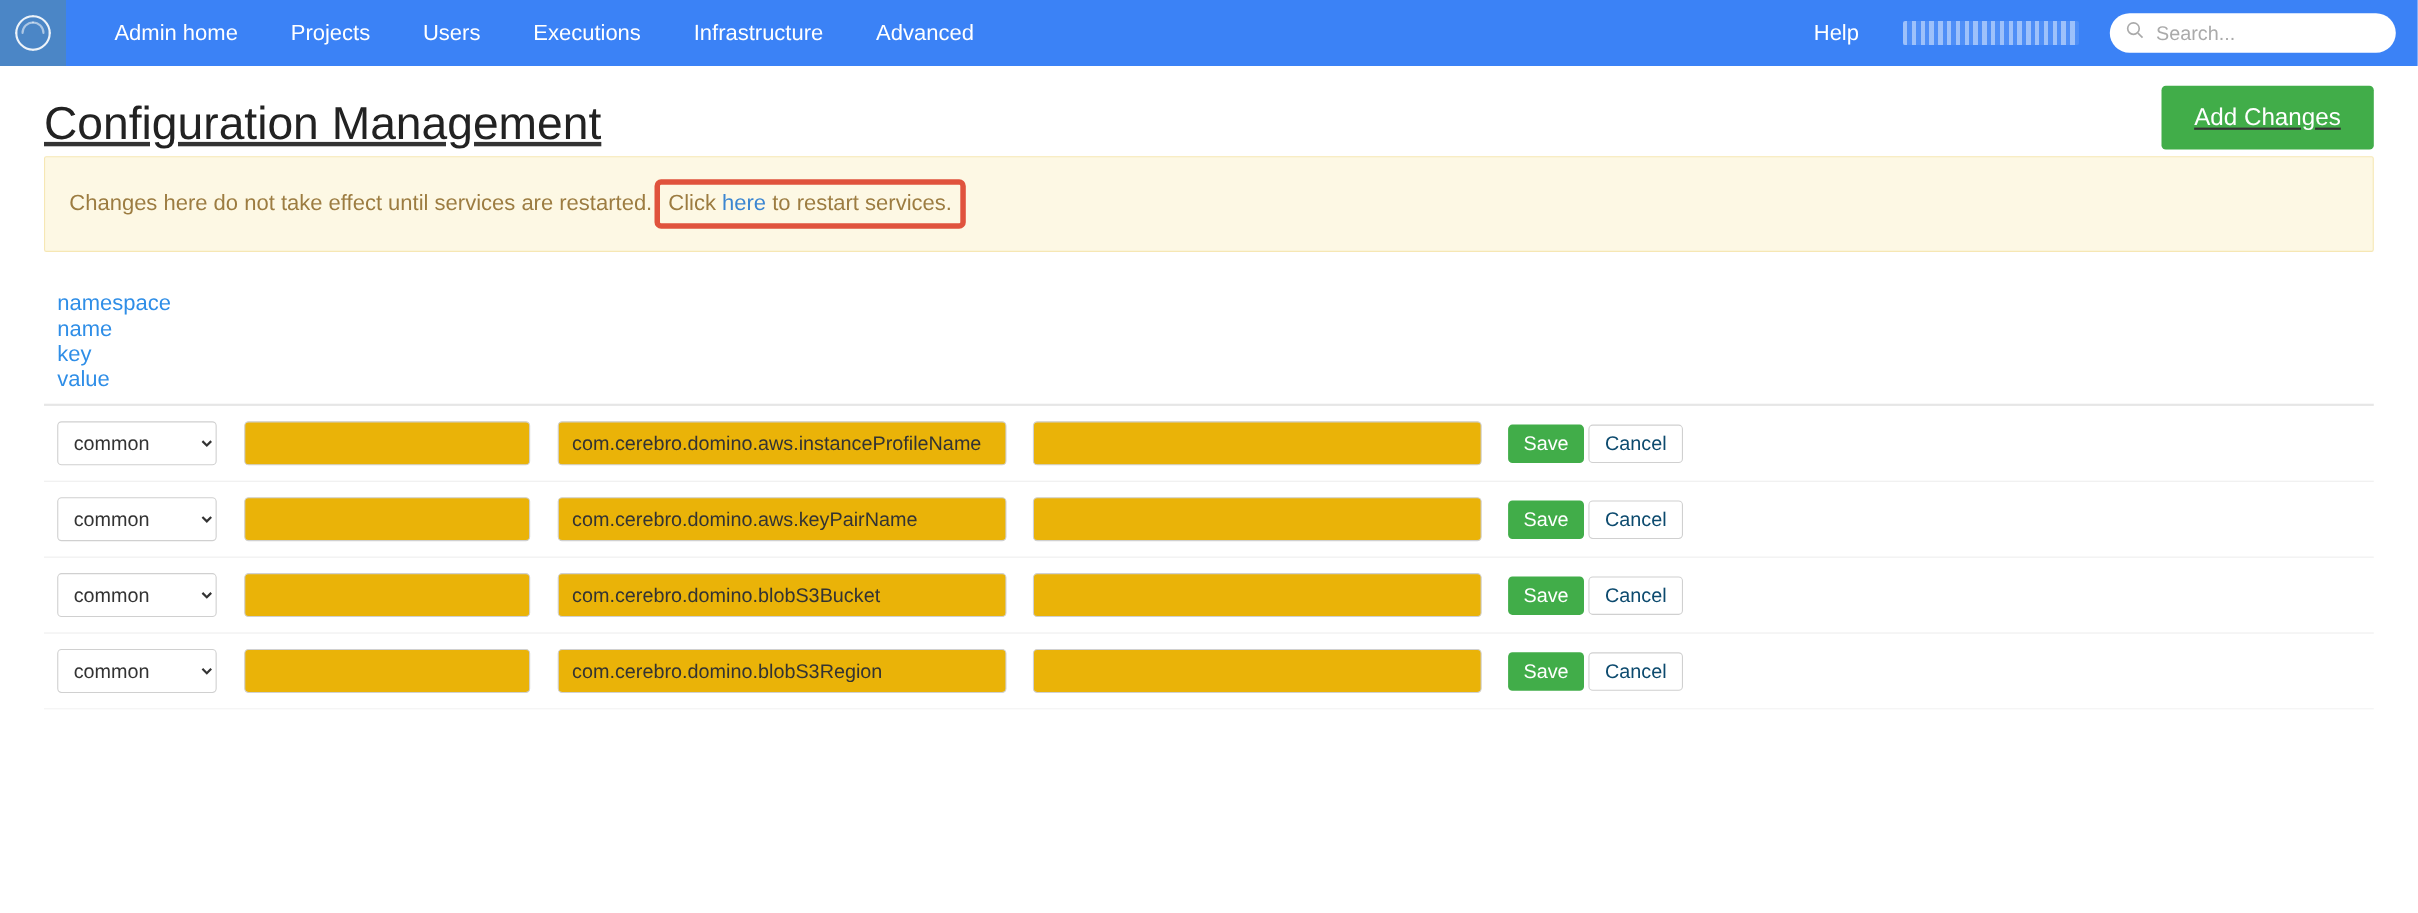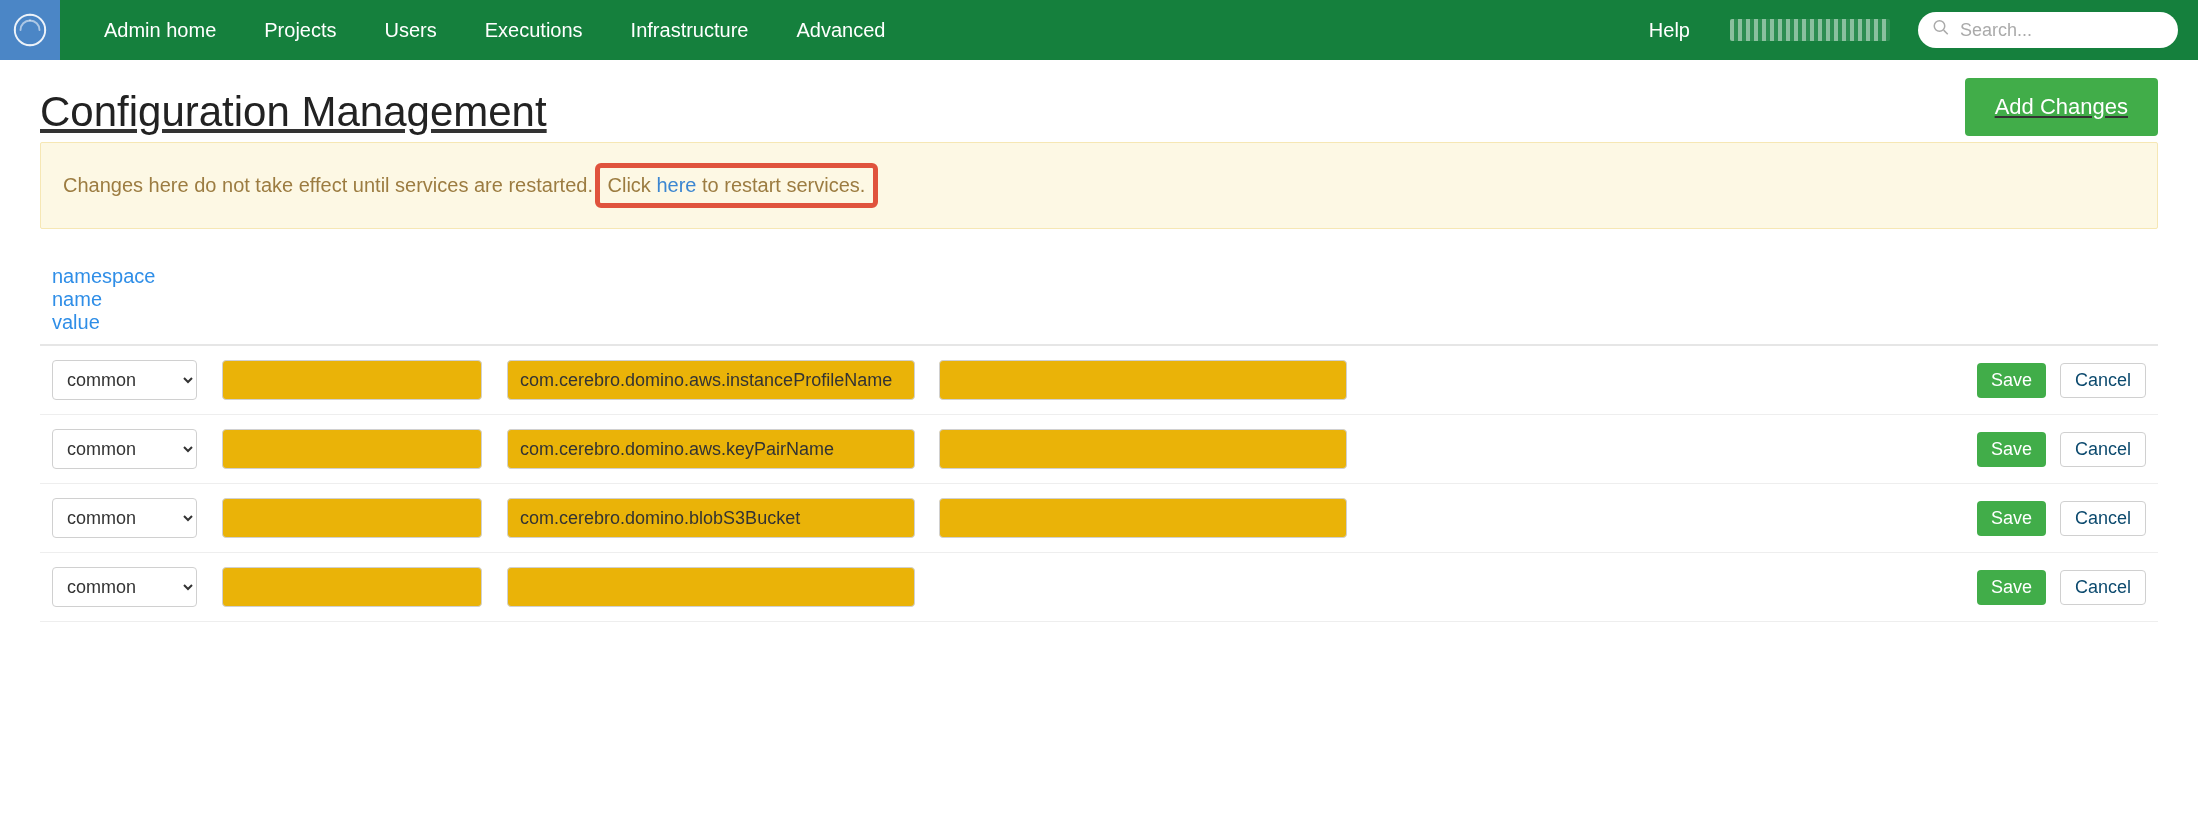--- a/index.html
+++ b/index.html
@@ -4,21 +4,21 @@
 <style>
   * { box-sizing: border-box; margin: 0; padding: 0; }
   body {
     font-family: -apple-system, BlinkMacSystemFont, "Segoe UI", Helvetica, Arial, sans-serif;
     font-size: 14px;
     color: #333;
     background: #fff;
     width: 2198px;
   }
   .topbar {
-    background: #15803d;
+    background: #3b82f6;
     height: 60px;
     display: flex;
     align-items: center;
     padding: 0 20px 0 0;
     color: #fff;
   }
   .logo-box {
     width: 60px;
     height: 60px;
     background: #4b86c6;
@@ -135,21 +135,21 @@
     display: flex;
     align-items: center;
     padding: 14px 12px;
     border-bottom: 1px solid #eee;
     gap: 0;
   }
   .cell-namespace { width: 170px; }
   .cell-name { width: 285px; }
   .cell-key { width: 432px; }
   .cell-value { width: 432px; }
-  .cell-actions { flex: 1; display: flex; justify-content: flex-end; gap: 14px; }
+  .cell-actions { flex: 1; display: flex; gap: 4px; }
   .select {
     width: 145px;
     height: 40px;
     border: 1px solid #d0d0d0;
     border-radius: 4px;
     background: #fff;
     font-size: 18px;
     padding: 0 10px;
     color: #333;
     appearance: auto;
@@ -233,20 +233,21 @@
     <span>Changes here do not take effect until services are restarted.</span>
     <span class="highlight-box">
       <span>Click </span><a href="#">here</a><span> to restart services.</span>
     </span>
   </div>
 
   <div class="table">
     <div class="thead">
       <div class="th col-namespace">namespace</div>
       <div class="th col-name">name</div>
+      <div class="th col-key">key</div>
       <div class="th col-value">value</div>
       <div class="th col-actions"></div>
     </div>
     <div id="tbody">
         <div class="trow">
           <div class="cell-namespace"><select class="select"><option>common</option></select></div>
           <div class="cell-name"><input type="text" class="txt txt-name" style=""></div>
           <div class="cell-key"><input type="text" class="txt txt-key" value="com.cerebro.domino.aws.instanceProfileName" style=""></div>
           <div class="cell-value"><input type="text" class="txt txt-value" style=""></div>
           <div class="cell-actions">
@@ -270,20 +271,21 @@
           <div class="cell-key"><input type="text" class="txt txt-key" value="com.cerebro.domino.blobS3Bucket" style=""></div>
           <div class="cell-value"><input type="text" class="txt txt-value" style=""></div>
           <div class="cell-actions">
             <button class="btn-save">Save</button>
             <button class="btn-cancel">Cancel</button>
           </div>
         </div>
         <div class="trow">
           <div class="cell-namespace"><select class="select"><option>common</option></select></div>
           <div class="cell-name"><input type="text" class="txt txt-name" style=""></div>
+          <div class="cell-key"><input type="text" class="txt txt-key" value="com.cerebro.domino.blobS3Region" style=""></div>
           <div class="cell-value"><input type="text" class="txt txt-value" style=""></div>
           <div class="cell-actions">
             <button class="btn-save">Save</button>
             <button class="btn-cancel">Cancel</button>
           </div>
         </div>
       </div>
   </div>
 </div>
 

